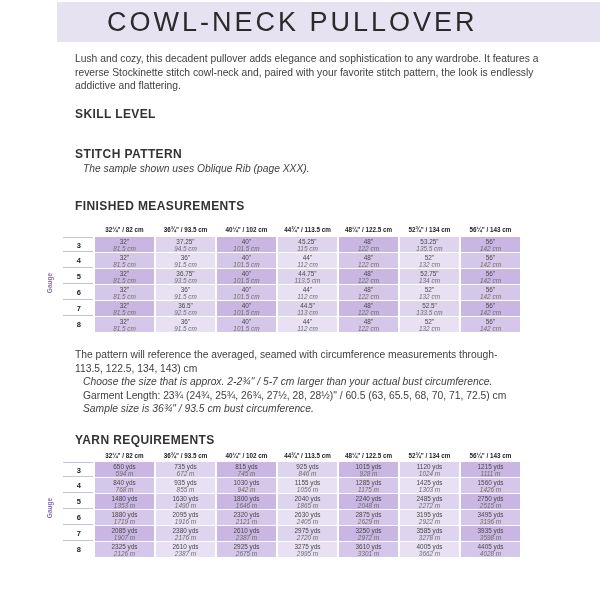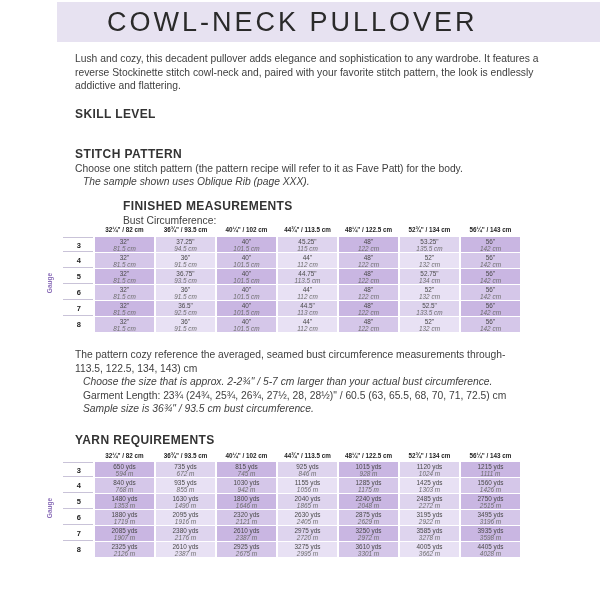--- a/index.html
+++ b/index.html
@@ -58,27 +58,25 @@
   </div>
 
   <div class="block" style="top:52px;">Lush and cozy, this decadent pullover adds elegance and sophistication to any wardrobe. It features a reverse Stockinette stitch cowl-neck and, paired with your favorite stitch pattern, the look is endlessly addictive and flattering.</div>
 
   <div class="block" style="top:108px;">
     <div class="sec-head">SKILL LEVEL</div>
   </div>
 
   <div class="block" style="top:148px;">
     <div class="sec-head">STITCH PATTERN</div>
-    <div>Choose one stitch pattern (the pattern recipe will refer to it as Fave Patt) for the body.</div>
     <div class="italic indent">The sample shown uses Oblique Rib (page XXX).</div>
   </div>
 
-  <div class="block" style="top:200px;margin-left:48px;">
+  <div class="block" style="top:200px;">
     <div class="sec-head">FINISHED MEASUREMENTS</div>
-    <div>Bust Circumference:</div>
   </div>
 
   <div class="size-head" style="top:226px;">
     <span>32¼" / 82 cm</span>
     <span>36¾" / 93.5 cm</span>
     <span>40¼" / 102 cm</span>
     <span>44¾" / 113.5 cm</span>
     <span>48¼" / 122.5 cm</span>
     <span>52¾" / 134 cm</span>
     <span>56¼" / 143 cm</span>
@@ -255,21 +253,21 @@
         <div class="v">52"</div>
         <div class="m">132 cm</div>
       </div>
       <div class="cell c-c">
         <div class="v">56"</div>
         <div class="m">142 cm</div>
       </div>
     </div>
 
   <div class="block" style="top:348px;">
-    <div>The pattern cozy reference the averaged, seamed bust circumference measurements through-</div>
+    <div>The pattern will reference the averaged, seamed with circumference measurements through-</div>
     <div>113.5, 122.5, 134, 143) cm</div>
     <div class="italic indent">Choose the size that is approx. 2-2¾" / 5-7 cm larger than your actual bust circumference.</div>
     <div class="indent">Garment Length: 23¾ (24¾, 25¾, 26¾, 27½, 28, 28½)" / 60.5 (63, 65.5, 68, 70, 71, 72.5) cm</div>
     <div class="italic indent">Sample size is 36¾" / 93.5 cm bust circumference.</div>
   </div>
 
   <div class="block" style="top:434px;">
     <div class="sec-head">YARN REQUIREMENTS</div>
   </div>
 

